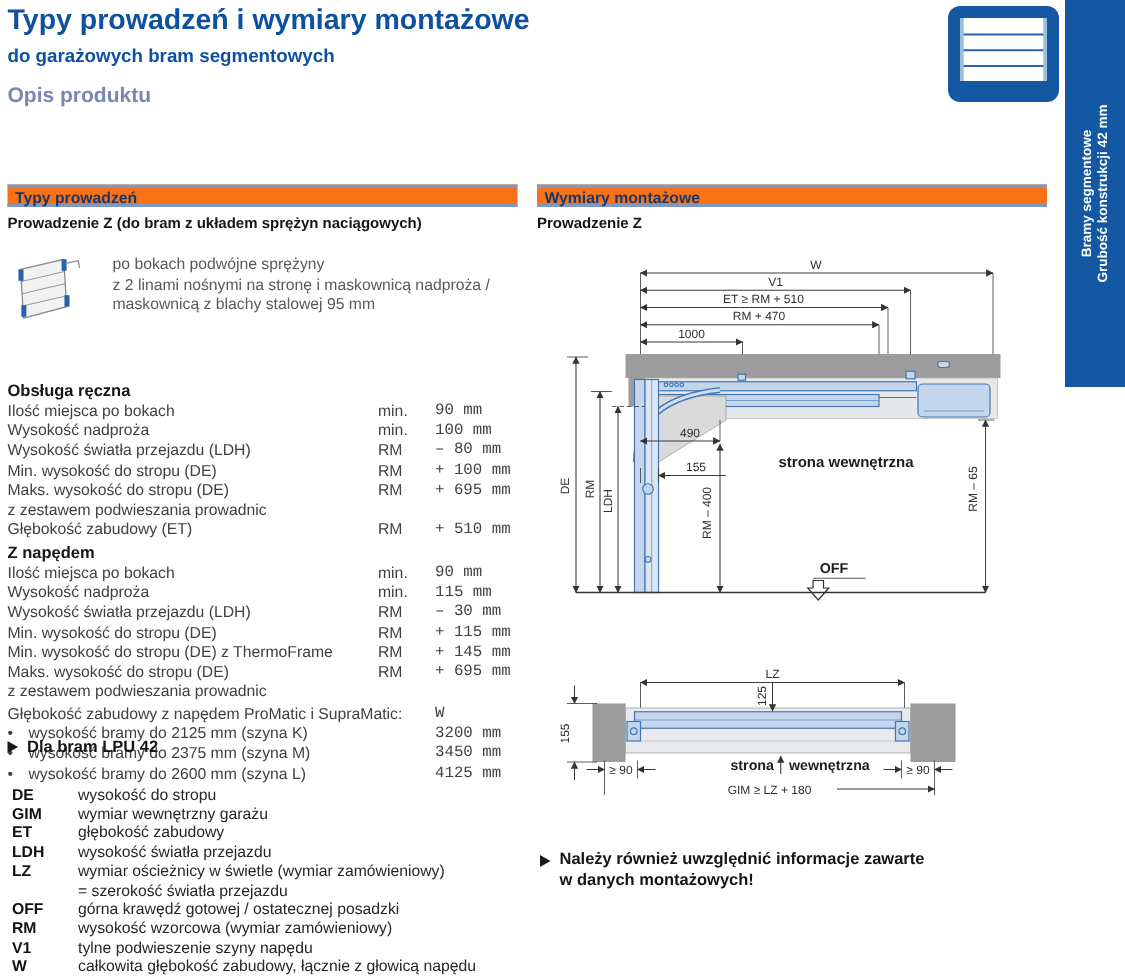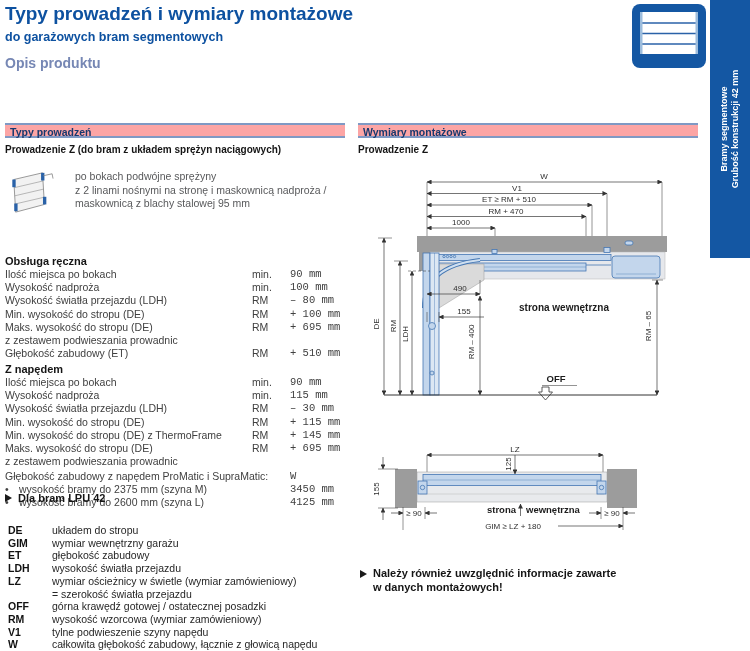--- a/index.html
+++ b/index.html
@@ -7,21 +7,21 @@
        font-family:"Liberation Sans","DejaVu Sans",sans-serif;color:#404040;}
   .abs{position:absolute;}
   .title{left:5px;top:3px;font-size:19px;font-weight:bold;color:#0d51a0;}
   .subtitle{left:5px;top:30px;font-size:12.5px;font-weight:bold;color:#0d51a0;}
   .opis{left:5px;top:55px;font-size:14px;font-weight:bold;color:#7687b4;}
   .door-icon{left:630px;top:2px;}
   .vbar{left:710px;top:0;width:40px;height:258px;background:#1457a3;
         display:flex;align-items:center;justify-content:center;}
   .vtext{transform:rotate(-90deg);white-space:nowrap;text-align:center;
          font-size:9px;font-weight:bold;color:#fff;line-height:11px;}
-  .secbar{top:123px;width:340px;height:15px;background:#fca5a5;
+  .secbar{top:123px;width:340px;height:15px;background:#f97316;
           border-top:2px solid #8099c4;border-bottom:2px solid #8099c4;
           font-size:10.5px;font-weight:bold;color:#16386e;line-height:15px;padding-left:5px;box-sizing:border-box;}
   .hprow{top:144px;font-size:10px;font-weight:bold;color:#151515;}
   .feature{left:8px;top:168px;width:332px;display:flex;gap:21px;}
   .ftext{font-size:10.5px;color:#58595b;line-height:13.5px;padding-top:2px;}
   .block{left:5px;width:340px;font-size:10.5px;line-height:13.2px;color:#404040;margin-top:36px;}
   .btitle{font-weight:bold;color:#151515;font-size:11px;line-height:14px;}
   .trow{display:flex;}
   .tl{flex:1;}
   .tm{width:38px;}
@@ -181,39 +181,44 @@
     </div>
 </div>
 
 <div class="abs block" style="top:434px">
   <div class="trow">
       <span class="tl">Głębokość zabudowy z napędem ProMatic i SupraMatic:</span>
       <span class="tv">W</span>
     </div>
   <div class="trow brow">
       <span class="bullet"></span>
+      <span class="tl">wysokość bramy do 2125 mm (szyna K)</span>
+      <span class="tv">3200 mm</span>
+    </div>
+  <div class="trow brow">
+      <span class="bullet"></span>
       <span class="tl">wysokość bramy do 2375 mm (szyna M)</span>
       <span class="tv">3450 mm</span>
     </div>
   <div class="trow brow">
       <span class="bullet"></span>
       <span class="tl">wysokość bramy do 2600 mm (szyna L)</span>
       <span class="tv">4125 mm</span>
     </div>
 </div>
 
 <div class="abs lpu">
   <span class="tri"></span>
   <span>Dla bram LPU 42</span>
 </div>
 
 <div class="abs legend">
   <div class="lrow">
       <span class="labbr">DE</span>
-      <span class="ldesc">układem do stropu</span>
+      <span class="ldesc">wysokość do stropu</span>
     </div>
   <div class="lrow">
       <span class="labbr">GIM</span>
       <span class="ldesc">wymiar wewnętrzny garażu</span>
     </div>
   <div class="lrow">
       <span class="labbr">ET</span>
       <span class="ldesc">głębokość zabudowy</span>
     </div>
   <div class="lrow">

